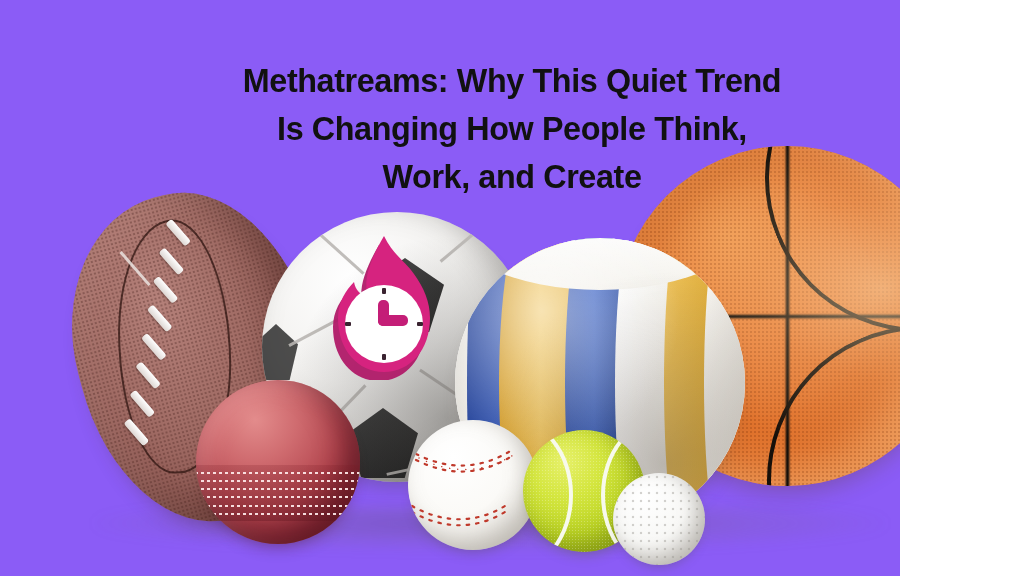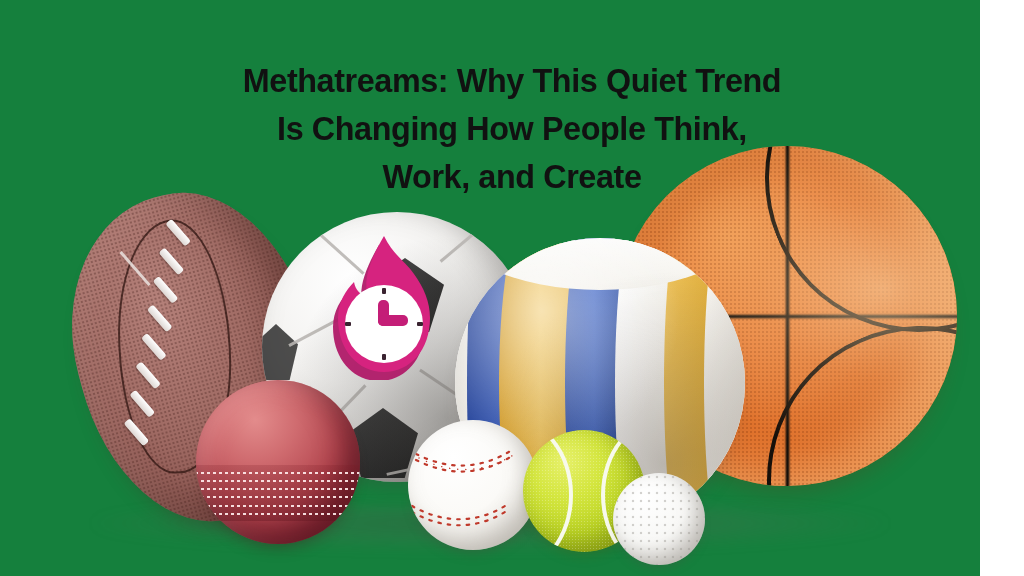--- a/index.html
+++ b/index.html
@@ -5,23 +5,23 @@
   html, body {
     margin: 0;
     padding: 0;
     background: #ffffff;
   }
   body {
     font-family: "Liberation Sans", sans-serif;
   }
   #stage {
     position: relative;
-    width: 980px;
+    width: 900px;
     height: 576px;
-    background: #15803d;
+    background: #8b5cf6;
     overflow: hidden;
   }
 
   
   #title-block {
     position: absolute;
     left: 0;
     top: 56px;
     width: 1024px;
     text-align: center;

